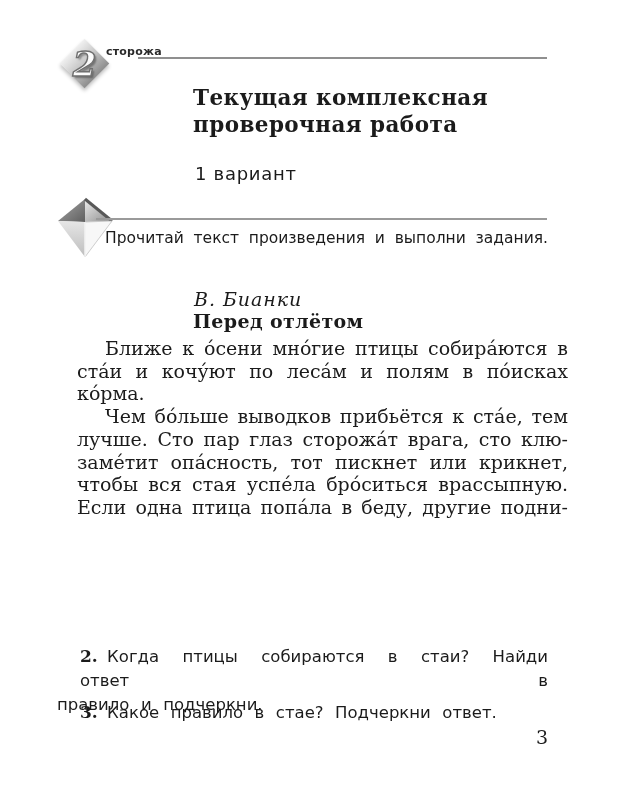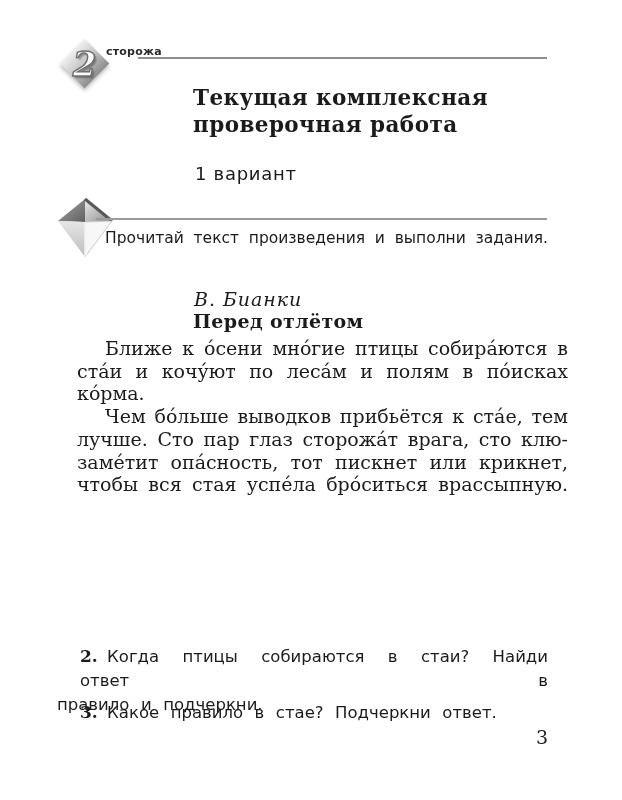--- a/index.html
+++ b/index.html
@@ -130,20 +130,21 @@
   <div class="story-title">Перед отлётом</div>
 
   <div class="story">
     <div class="bline first">Ближе к о́сени мно́гие птицы собира́ются в</div>
     <div class="bline">ста́и и кочу́ют по леса́м и полям в по́исках</div>
     <div class="bline last">ко́рма.</div>
     <div class="bline first">Чем бо́льше выводков прибьётся к ста́е, тем</div>
     <div class="bline">лучше. Сто пар глаз сторожа́т врага, сто клю-</div>
     <div class="bline">заме́тит опа́сность, тот пискнет или крикнет,</div>
     <div class="bline">чтобы вся стая успе́ла бро́ситься врассыпную.</div>
+    <div class="bline">Если одна птица попа́ла в беду, другие подни-</div>
   </div>
 
 
   <div class="task task2">
     <div class="tline lead just">
       <span class="num">2.</span><span>Когда птицы собираются в стаи? Найди ответ в</span>
     </div>
     <div class="tline">
       <span>правило и подчеркни.</span>
     </div>

